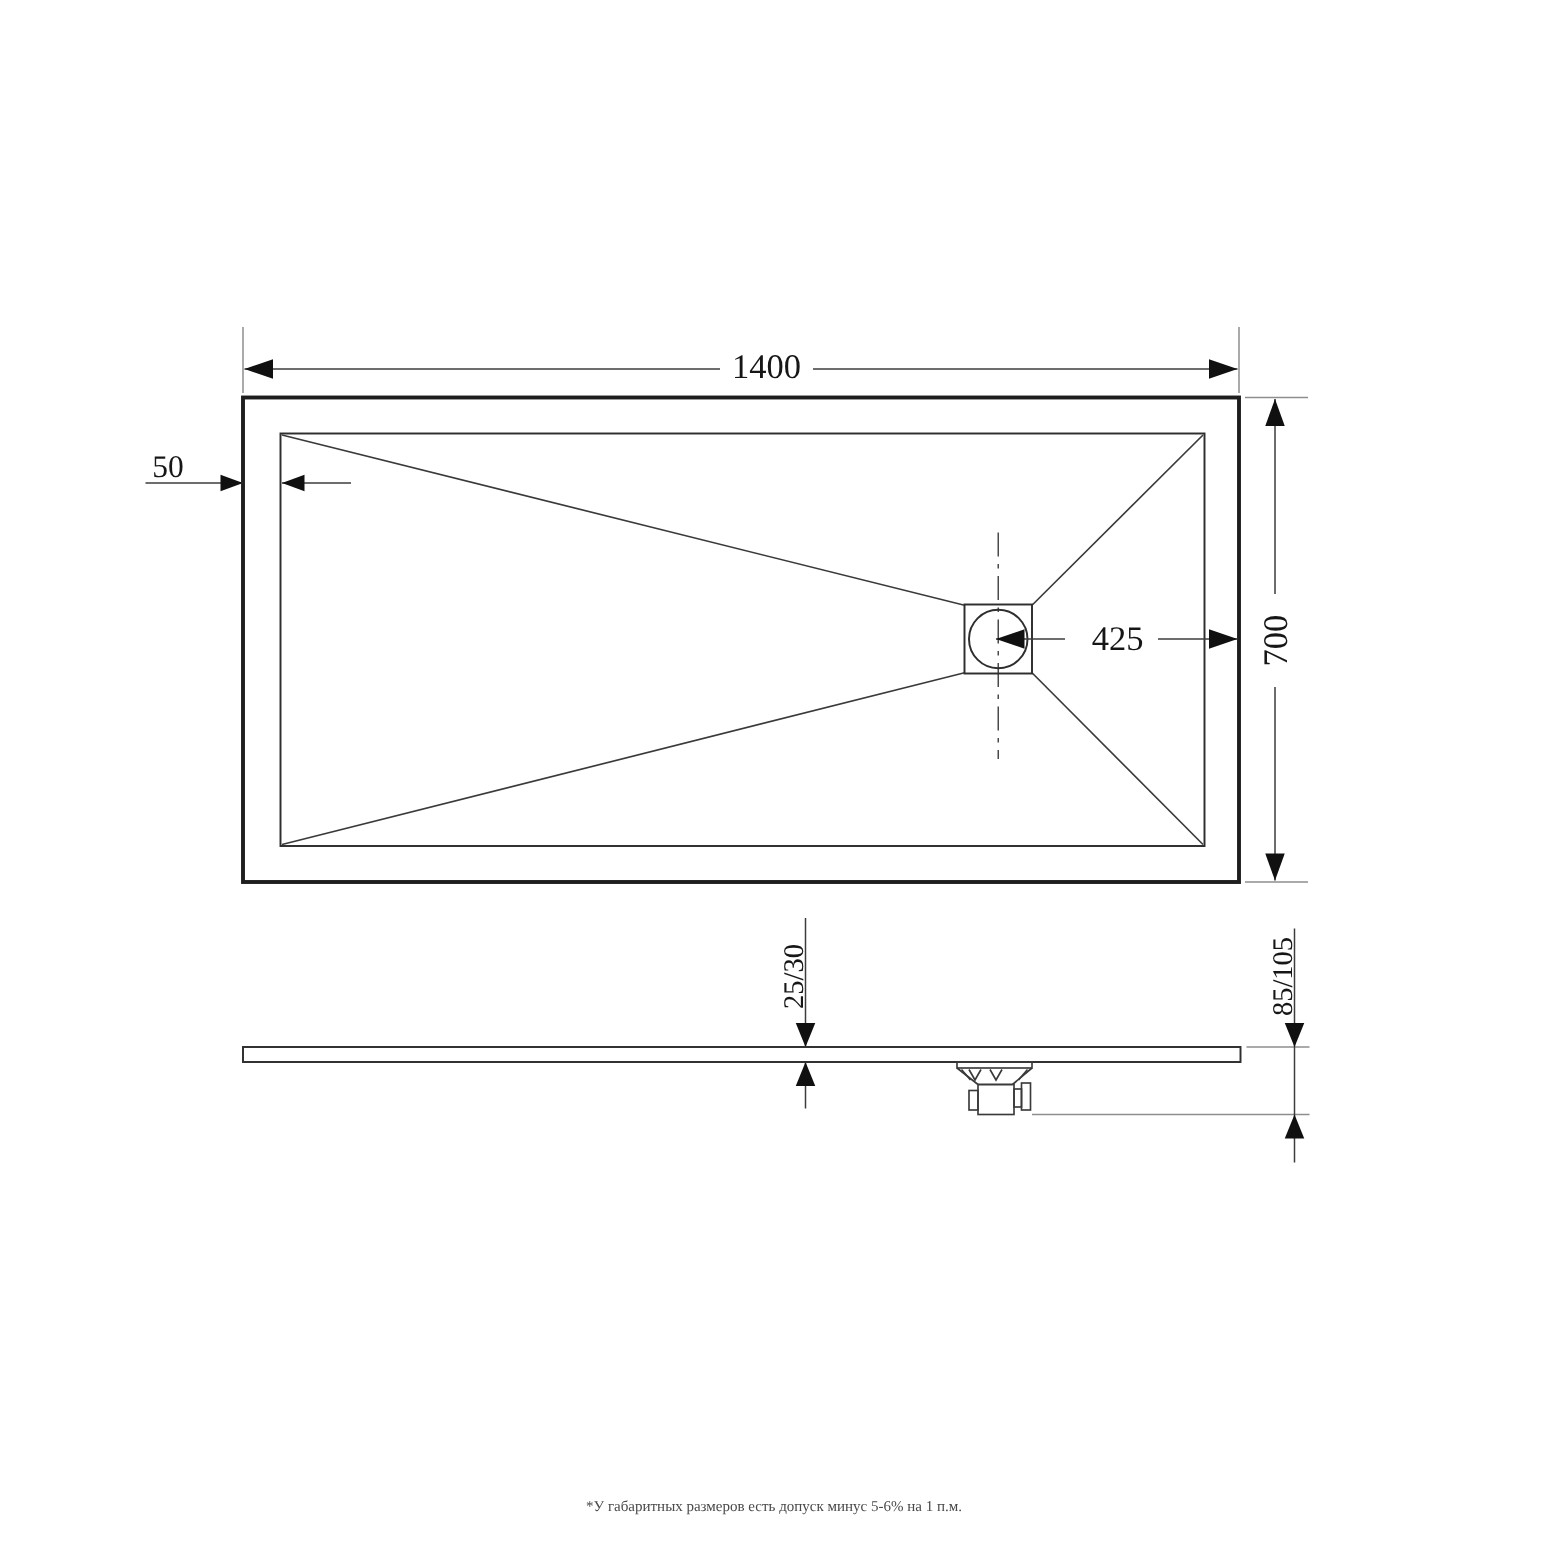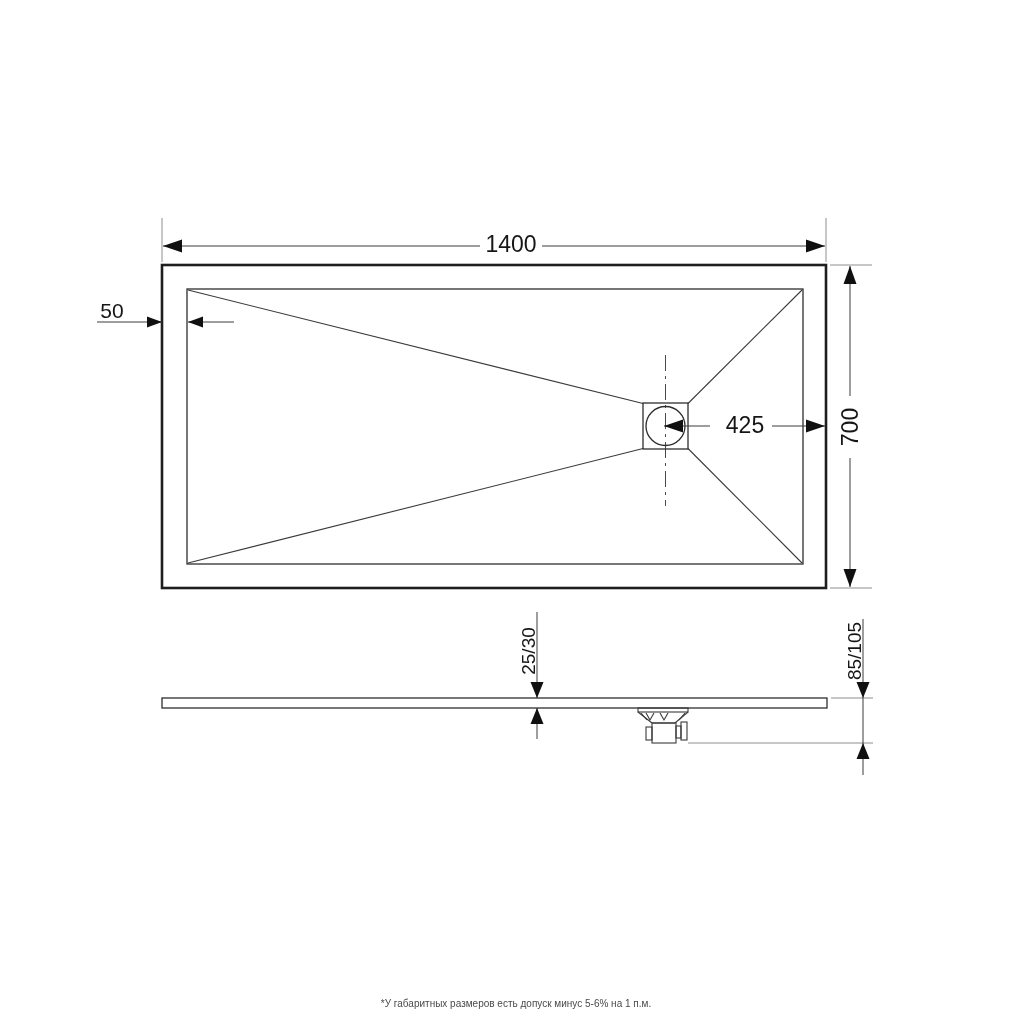--- a/index.html
+++ b/index.html
@@ -1,17 +1,17 @@
 <!DOCTYPE html>
 <html><head>
 <meta charset="utf-8">
 <style>
   html,body{margin:0;padding:0;background:#ffffff;}
   .stage{position:relative;width:1028px;height:1028px;background:#ffffff;overflow:hidden;
-         font-family:Liberation Sans, sans-serif;border-radius:20px;}
+         font-family:Liberation Serif, serif;border-radius:20px;}
   svg{display:block;}
   .thick{stroke:#1e1e1e;stroke-width:2.6;fill:none;}
   .med{stroke:#2e2e2e;stroke-width:1.3;fill:none;}
   .thin{stroke:#3a3a3a;stroke-width:1.1;fill:none;}
   .dim{stroke:#3c3c3c;stroke-width:1;fill:none;}
   .ext{stroke:#8e8e8e;stroke-width:1;fill:none;}
   .cl{stroke:#4a4a4a;stroke-width:1;fill:none;stroke-dasharray:16 5 3 5;}
   .arr{fill:#101010;stroke:none;}
   text.dimtxt{fill:#161616;font-size:23px;}
   text.dimtxt-sm{fill:#161616;font-size:21px;}

